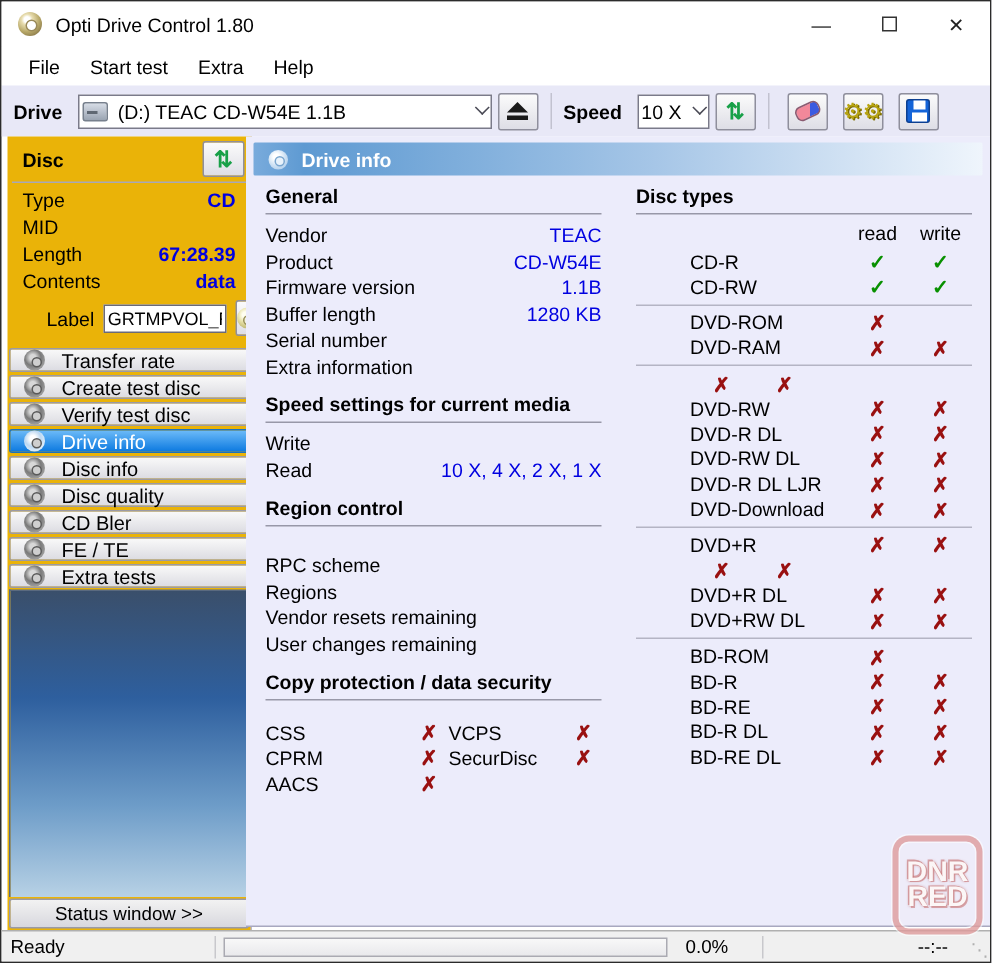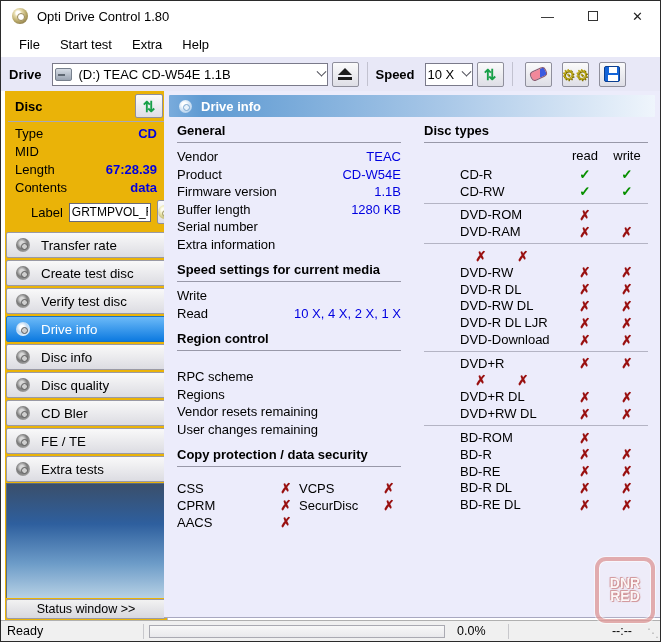--- a/index.html
+++ b/index.html
@@ -57,21 +57,21 @@
     background:linear-gradient(#fbfbfb,#dedee6); display:flex; align-items:center; justify-content:center; }
   .panel-line { border-top:1px solid #a8a8b8; margin:1px 3px 3px 3px; }
   .kv-row { display:flex; justify-content:space-between; padding:1px 10px; line-height:16px; }
   .blue-val { color:#0000e0; font-weight:bold; }
   .label-row { display:flex; align-items:center; gap:6px; padding:3px 4px 3px 26px; }
   .label-input { width:82px; height:19px; border:1px solid #6a6a78; font-family:"Liberation Sans",sans-serif; font-size:12px; padding:0 2px; background:#fff; }
   .mini-cd { width:14px; height:14px; border-radius:50%;
     background:radial-gradient(circle at 40% 35%, #fffef0 0 2px, #e8e2a8 40%, #c4bc7a 70%, #a09850); position:relative; }
   .mini-cd::after { content:""; position:absolute; left:4.5px; top:4.5px; width:5px; height:5px; border-radius:50%; background:#f4f2e0; border:1px solid #968e58; }
   .nav { margin-top:5px; display:flex; flex-direction:column; gap:2px; padding:0 1px; }
-  .nav-btn { height:26px; display:flex; align-items:center; gap:11px; padding-left:9px;
+  .nav-btn { height:16px; display:flex; align-items:center; gap:11px; padding-left:9px;
     border:1px solid #9a9aa6; border-radius:2px; background:linear-gradient(#f9f9f9,#dcdce2); }
   .nav-btn.selected { background:linear-gradient(#6cbaf8,#0d7ae0); border-color:#1a72c0; color:#fff; }
   .nav-disc { width:14px; height:14px; border-radius:50%;
     background:radial-gradient(circle at 42% 38%, #d8d8d8 0 2px, #7a7a7a 45%, #9a9a9a 70%, #666); position:relative; }
   .nav-disc::after { content:""; position:absolute; left:4.5px; top:4.5px; width:5px; height:5px; border-radius:50%; background:#cfcfcf; border:1px solid #5a5a5a; }
   .nav-btn.selected .nav-disc { background:radial-gradient(circle at 42% 38%, #ffffff 0 2px, #bcd8f2 45%, #dcecfa 70%, #9cc2e6); }
   .sidebar-gradient { flex:1; margin:1px 1px 0 1px;
     background:linear-gradient(180deg,#3a4f6b 0%, #2e5f9e 35%, #6d9cc8 70%, #b7d1e5 100%);
     border:1px solid #5a6a80; border-bottom:none; }
   .status-window-btn { height:20px; margin:1px; border:1px solid #9a9aa6; border-radius:2px;
@@ -112,21 +112,21 @@
   .sb-barwrap { width:306px; display:flex; align-items:center; padding:0 5px; }
   .pbar { flex:1; height:13px; border:1px solid #aaaab2; background:linear-gradient(#f8f8f8,#e9e9ec); }
   .sb-pct { width:58px; padding-left:7px; }
   .sb-rest { flex:1; display:flex; align-items:center; justify-content:flex-end; padding-right:28px; }
   .sb-grip { position:absolute; right:2px; bottom:1px; color:#b0b0b0; font-size:12px; letter-spacing:-1px; }
   
   .watermark { position:absolute; left:594px; top:556px; width:60px; height:66px; z-index:50;
     border:4px solid rgba(222,152,152,0.78); border-radius:11px;
     box-shadow:0 0 0 1px rgba(255,255,255,0.55), inset 0 0 0 1px rgba(255,255,255,0.55);
     display:flex; flex-direction:column; align-items:center; justify-content:center;
-    color:rgba(255,255,255,0.93); font-weight:bold; font-size:14px; line-height:0.92;
+    color:rgba(255,255,255,0.93); font-weight:bold; font-size:19px; line-height:0.92;
     text-shadow:0 0 2px rgba(200,120,120,0.95), 1px 1px 0 rgba(200,120,120,0.6), -1px -1px 0 rgba(200,120,120,0.6);
     background:rgba(255,240,240,0.10); }
 </style>
 </head>
 <body>
 
 <div class="window">
 
   <div class="titlebar">
     <span class="cd-icon"></span>

